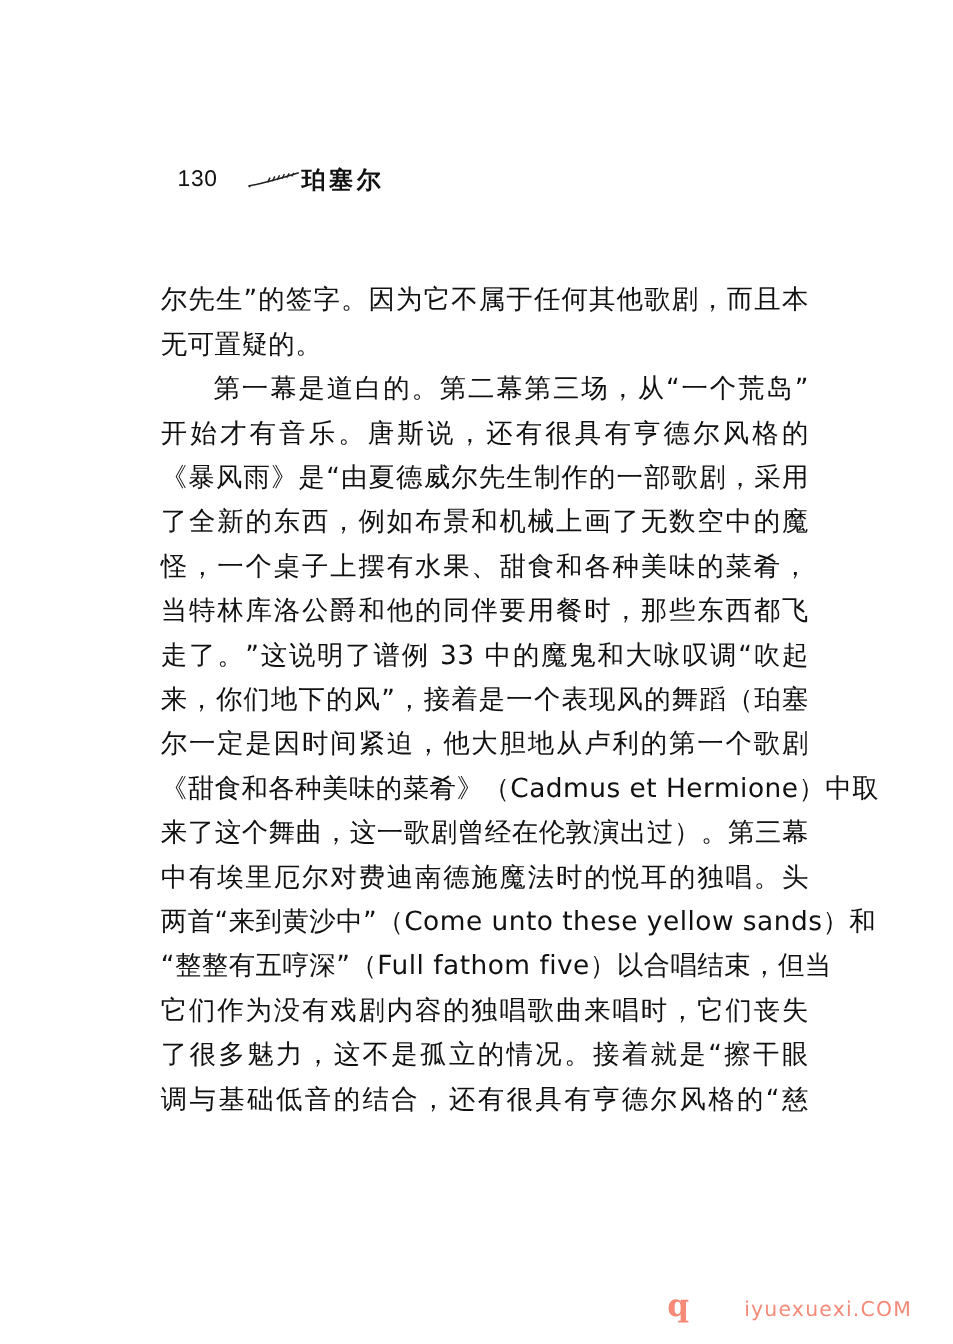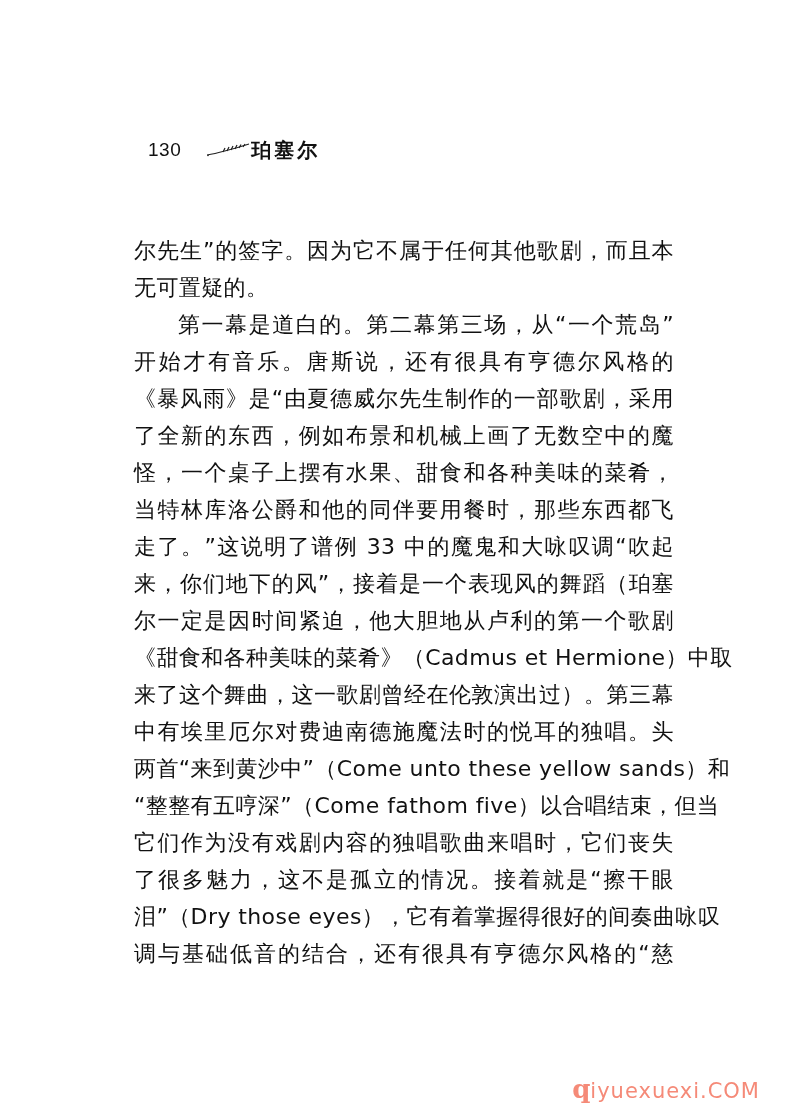--- a/index.html
+++ b/index.html
@@ -7,21 +7,21 @@
   .header { position: absolute; top: 135px; left: 148px; height: 30px; display: flex; align-items: center; }
   .page-num { font-family: "Liberation Sans", sans-serif; font-size: 19px; color: #111; letter-spacing: 0.5px; }
   .feather { margin-left: 24px; width: 46px; height: 14px; }
   .running-title { font-size: 20px; font-weight: bold; letter-spacing: 3px; color: #111; }
   .body-text { position: absolute; top: 204px; left: 134px; width: 540px; margin-top: 28px; }
   .line { height: 37px; line-height: 37px; font-size: 22px; white-space: nowrap; letter-spacing: 0.4px; text-align: justify; text-align-last: justify; }
   .line.last { text-align-last: left; }
   .line.indent { padding-left: 44px; }
   .watermark { position: absolute; right: 34px; bottom: 16px; display: flex; align-items: baseline; color: #f58a78; font-family: "DejaVu Sans", sans-serif; }
   .wm-q { font-size: 26px; font-weight: bold; font-family: "DejaVu Serif", serif; }
-  .wm-text { font-size: 21px; letter-spacing: 1px; }
+  .wm-text { font-size: 17px; letter-spacing: 1px; margin-left: 46px; }
 </style>
 </head>
 <body>
 
 <div class="header">
   <span class="page-num">130</span>
   <svg class="feather" viewBox="0 0 46 14">
     <path d="M2 12 C 14 10, 28 6, 44 1" stroke="#222" stroke-width="1.2" fill="none"></path>
     <path d="M18 9 L20 5 M22 8 L24 4 M26 7 L28 3 M30 6 L32 2 M34 5 L36 1.5 M38 4 L40 1" stroke="#222" stroke-width="1.2"></path>
     <circle cx="3" cy="12.5" r="0.8" fill="#222"></circle>
@@ -38,23 +38,22 @@
   <div class="line">了全新的东西，例如布景和机械上画了无数空中的魔</div>
   <div class="line">怪，一个桌子上摆有水果、甜食和各种美味的菜肴，</div>
   <div class="line">当特林库洛公爵和他的同伴要用餐时，那些东西都飞</div>
   <div class="line">走了。”这说明了谱例 33 中的魔鬼和大咏叹调“吹起</div>
   <div class="line">来，你们地下的风”，接着是一个表现风的舞蹈（珀塞</div>
   <div class="line">尔一定是因时间紧迫，他大胆地从卢利的第一个歌剧</div>
   <div class="line">《甜食和各种美味的菜肴》（Cadmus et Hermione）中取</div>
   <div class="line">来了这个舞曲，这一歌剧曾经在伦敦演出过）。第三幕</div>
   <div class="line">中有埃里厄尔对费迪南德施魔法时的悦耳的独唱。头</div>
   <div class="line">两首“来到黄沙中”（Come unto these yellow sands）和</div>
-  <div class="line">“整整有五哼深”（Come fathom five）以合唱结束，但当</div>
+  <div class="line">“整整有五哼深”（Full fathom five）以合唱结束，但当</div>
   <div class="line">它们作为没有戏剧内容的独唱歌曲来唱时，它们丧失</div>
   <div class="line">了很多魅力，这不是孤立的情况。接着就是“擦干眼</div>
-  <div class="line">泪”（Dry those eyes），它有着掌握得很好的间奏曲咏叹</div>
   <div class="line">调与基础低音的结合，还有很具有亨德尔风格的“慈</div>
 </div>
 
 <div class="watermark">
   <span class="wm-q">q</span>
   <span class="wm-text">iyuexuexi.COM</span>
 </div>
 
 </body></html>

